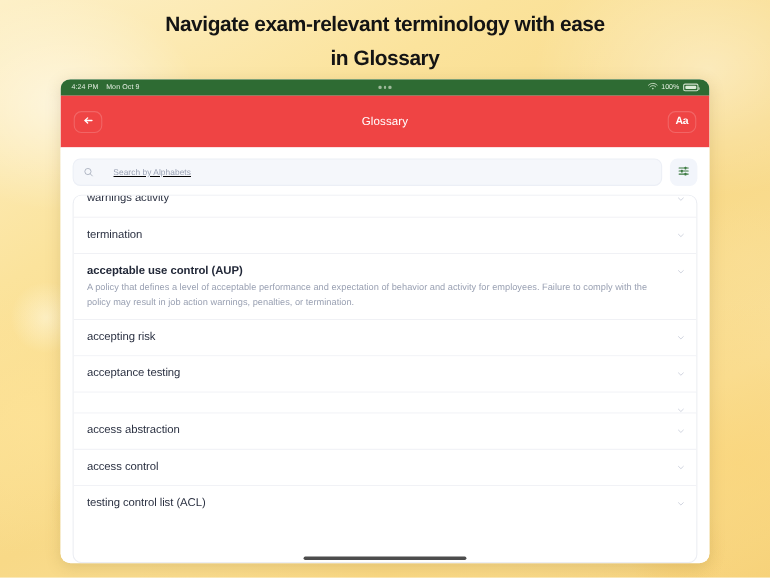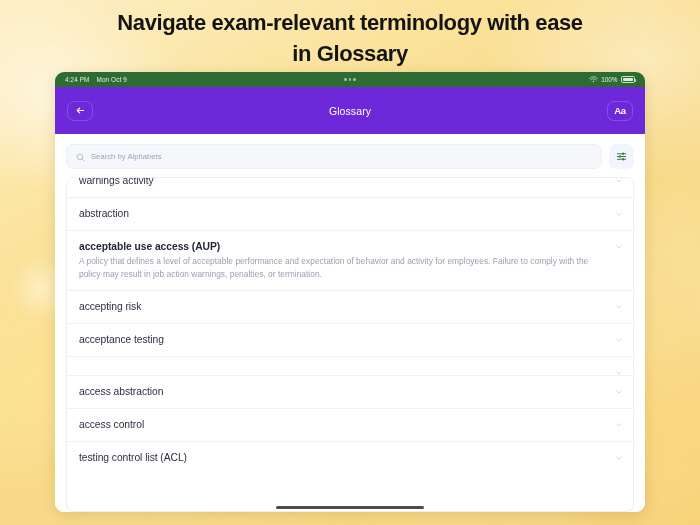--- a/index.html
+++ b/index.html
@@ -38,21 +38,21 @@
       radial-gradient(circle 70px at 88% 95%, rgba(243,201,104,0.45), rgba(255,255,255,0) 65%),
       radial-gradient(circle 50px at 6% 55%, rgba(255,252,235,0.5), rgba(255,255,255,0) 65%),
       radial-gradient(circle 80px at 97% 45%, rgba(250,223,150,0.5), rgba(255,255,255,0) 68%);
   }
 
   
   .headline {
     position: absolute;
     left: 0; right: 0; top: 7px;
     text-align: center;
-    font-size: 22px;
+    font-size: 19px;
     font-weight: bold;
     color: #141414;
     line-height: 31px;
     letter-spacing: -0.4px;
     z-index: 5;
   }
   .headline .l2 { display: block; }
 
   
   .device {
@@ -101,21 +101,21 @@
   }
   .batt::after {
     content: ""; position: absolute; right: -2.2px; top: 1.9px;
     width: 1.4px; height: 2.6px; background: #cfe0cb; border-radius: 0 1px 1px 0;
   }
   .batt i { display: block; width: 100%; height: 100%; background: #dcebd8; border-radius: 1px; }
 
   
   .navbar {
     height: 47px;
-    background: #6d28d9;
+    background: #ef4444;
     position: relative;
     display: flex;
     align-items: center;
     padding: 0 12px;
   }
   .nav-btn {
     width: 26px; height: 20px;
     border: 1px solid rgba(255,255,255,0.18);
     border-radius: 7px;
     display: flex; align-items: center; justify-content: center;
@@ -154,22 +154,23 @@
     margin-bottom: 8px;
   }
   .searchbox {
     flex: 1;
     height: 25px;
     background: #f5f7fb;
     border: 1px solid #eceff6;
     border-radius: 7px;
     display: flex;
     align-items: center;
-    gap: 6px;
+    gap: 18px;
     padding: 0 9px;
+    text-decoration: underline;
   }
   .search-input {
     border: none;
     outline: none;
     background: transparent;
     font-family: "Liberation Sans", sans-serif;
     font-size: 7.6px;
     color: #3b4356;
     width: 100%;
     letter-spacing: 0.05px;
@@ -328,27 +329,27 @@
     <div class="glossary-card">
       <div class="list-viewport">
         <div class="list-inner" id="glossary-list">
             <div class="glossary-item">
               <div class="term">warnings activity</div>
               <span class="chevron"><svg width="8" height="8" viewBox="0 0 16 16" fill="none">
                   <path d="M3.6 6L8 10.2 12.4 6" stroke="#c6cbd8" stroke-width="1.5" stroke-linecap="round" stroke-linejoin="round"></path>
                 </svg></span>
             </div>
             <div class="glossary-item">
-              <div class="term">abstraction</div>
+              <div class="term">termination</div>
               <span class="chevron"><svg width="8" height="8" viewBox="0 0 16 16" fill="none">
                   <path d="M3.6 6L8 10.2 12.4 6" stroke="#c6cbd8" stroke-width="1.5" stroke-linecap="round" stroke-linejoin="round"></path>
                 </svg></span>
             </div>
             <div class="glossary-item expanded">
-              <div class="term">acceptable use access (AUP)</div>
+              <div class="term">acceptable use control (AUP)</div>
               <div class="definition">A policy that defines a level of acceptable performance and expectation of behavior and activity for employees. Failure to comply with the policy may result in job action warnings, penalties, or termination.</div>
               <span class="chevron"><svg width="8" height="8" viewBox="0 0 16 16" fill="none">
                   <path d="M3.6 6L8 10.2 12.4 6" stroke="#c6cbd8" stroke-width="1.5" stroke-linecap="round" stroke-linejoin="round"></path>
                 </svg></span>
             </div>
             <div class="glossary-item">
               <div class="term">accepting risk</div>
               <span class="chevron"><svg width="8" height="8" viewBox="0 0 16 16" fill="none">
                   <path d="M3.6 6L8 10.2 12.4 6" stroke="#c6cbd8" stroke-width="1.5" stroke-linecap="round" stroke-linejoin="round"></path>
                 </svg></span>

